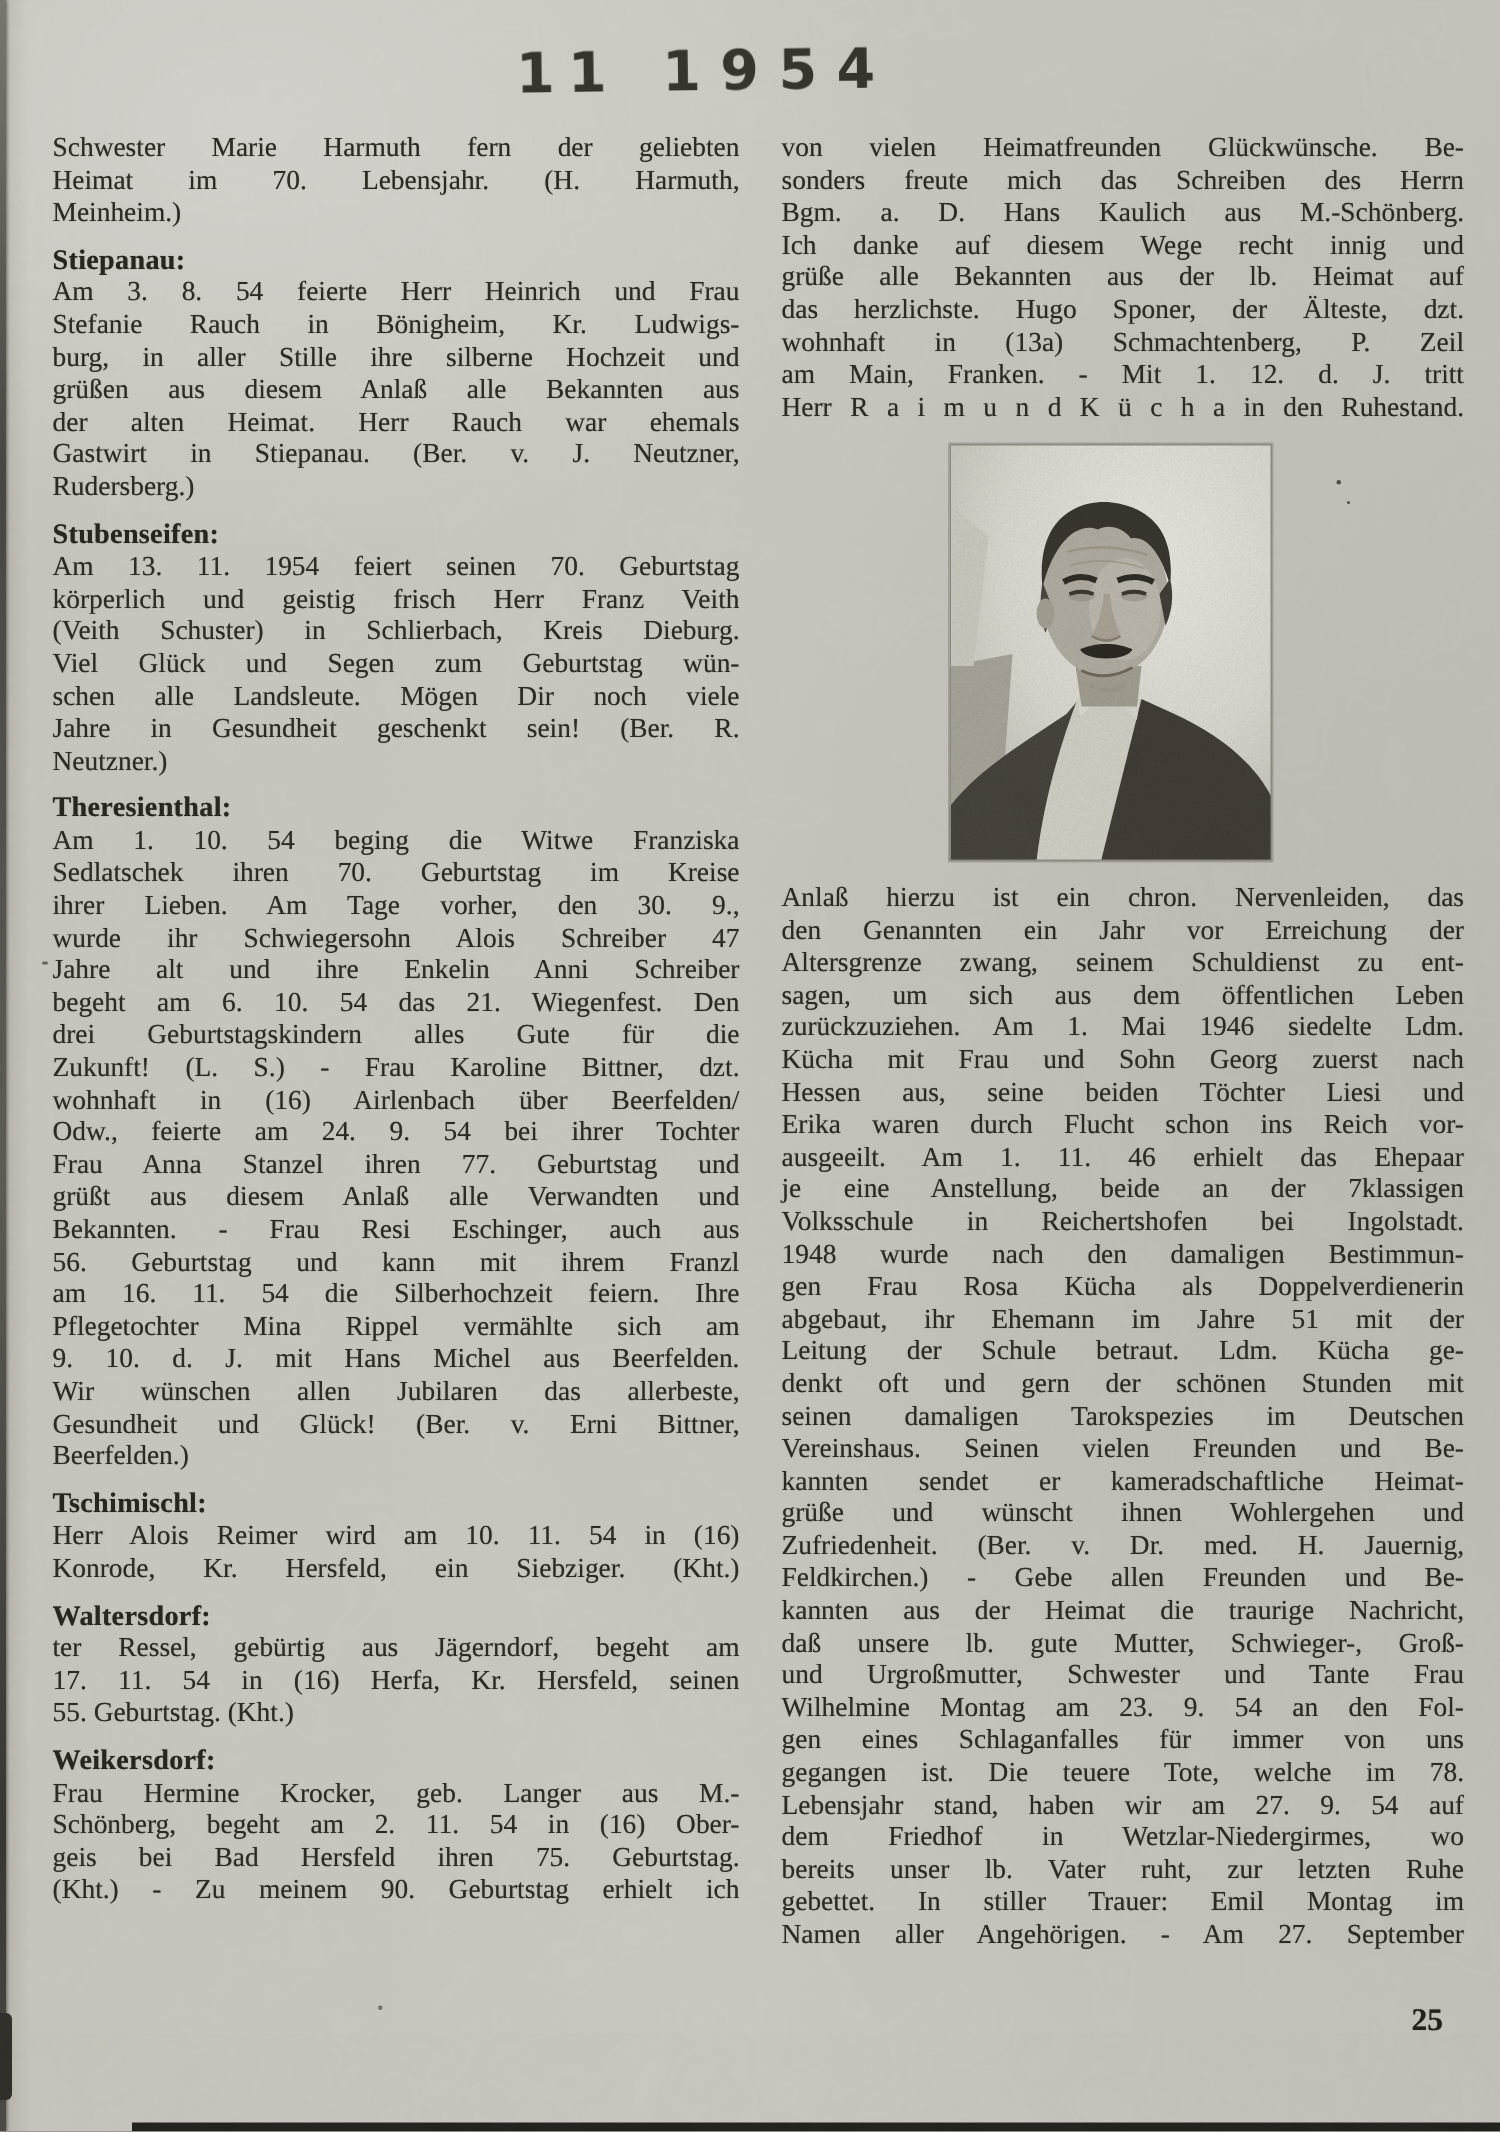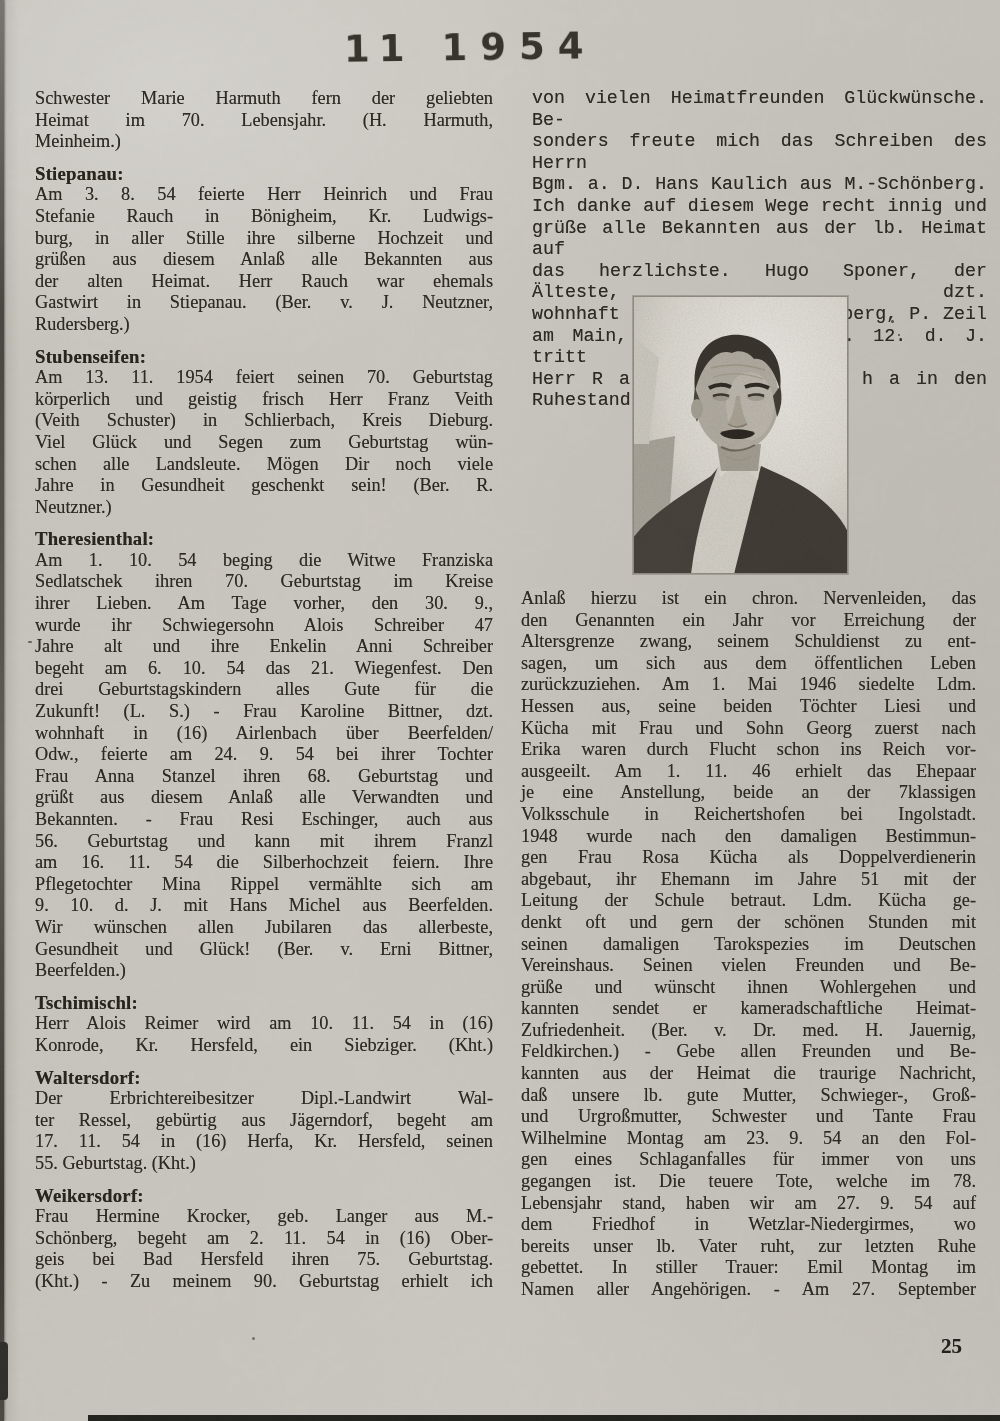--- a/index.html
+++ b/index.html
@@ -18,21 +18,21 @@
   .edge-blob{position:absolute;left:0;top:1342px;width:8px;height:58px;background:#2e2d29;border-radius:0 4px 4px 0;filter:blur(0.5px);}
   .edge-bottom{position:absolute;left:88px;right:0;bottom:0;height:6px;background:#20201d;filter:blur(0.4px);}
   
   .stamp{position:absolute;top:26px;left:344px;font-family:"DejaVu Sans",sans-serif;
     font-weight:bold;font-size:37px;color:#34312a;transform:rotate(-0.8deg);filter:blur(0.35px);white-space:nowrap;}
   .stamp .s1{letter-spacing:9px;}
   .stamp .s2{margin-left:28px;letter-spacing:13px;}
   
   .col{position:absolute;}
   .col-left{left:35px;top:88px;width:458px;font-family:Liberation Serif, serif;}
-  .col-right-top{left:532px;top:88px;width:455px;font-family:Liberation Mono, monospace;}
+  .col-right-top{left:521px;top:88px;width:455px;}
   .col-right-bottom{left:521px;top:588px;width:455px;}
   .line{
     font-size:18.3px;line-height:21.6px;color:#2a271f;
     text-align:justify;text-align-last:justify;
     text-shadow:0 0 0.6px rgba(42,39,31,0.55);
     white-space:normal;
   }
   .line.endline{text-align-last:left;}
   .heading{
     font-weight:bold;font-size:18.8px;line-height:21.6px;margin-top:10px;
@@ -87,35 +87,34 @@
       <div class="line">Am 1. 10. 54 beging die Witwe Franziska</div>
       <div class="line">Sedlatschek ihren 70. Geburtstag im Kreise</div>
       <div class="line">ihrer Lieben. Am Tage vorher, den 30. 9.,</div>
       <div class="line">wurde ihr Schwiegersohn Alois Schreiber 47</div>
       <div class="line">Jahre alt und ihre Enkelin Anni Schreiber</div>
       <div class="line">begeht am 6. 10. 54 das 21. Wiegenfest. Den</div>
       <div class="line">drei Geburtstagskindern alles Gute für die</div>
       <div class="line">Zukunft! (L. S.) - Frau Karoline Bittner, dzt.</div>
       <div class="line">wohnhaft in (16) Airlenbach über Beerfelden/</div>
       <div class="line">Odw., feierte am 24. 9. 54 bei ihrer Tochter</div>
-      <div class="line">Frau Anna Stanzel ihren 68. Geburtstag und</div>
+      <div class="line">Frau Anna Stanzel ihren 77. Geburtstag und</div>
       <div class="line">grüßt aus diesem Anlaß alle Verwandten und</div>
       <div class="line">Bekannten. - Frau Resi Eschinger, auch aus</div>
       <div class="line">56. Geburtstag und kann mit ihrem Franzl</div>
       <div class="line">am 16. 11. 54 die Silberhochzeit feiern. Ihre</div>
       <div class="line">Pflegetochter Mina Rippel vermählte sich am</div>
       <div class="line">9. 10. d. J. mit Hans Michel aus Beerfelden.</div>
       <div class="line">Wir wünschen allen Jubilaren das allerbeste,</div>
       <div class="line">Gesundheit und Glück! (Ber. v. Erni Bittner,</div>
       <div class="line endline">Beerfelden.)</div>
       <div class="heading">Tschimischl:</div>
       <div class="line">Herr Alois Reimer wird am 10. 11. 54 in (16)</div>
       <div class="line">Konrode, Kr. Hersfeld, ein Siebziger. (Kht.)</div>
       <div class="heading">Waltersdorf:</div>
-      <div class="line">Der Erbrichtereibesitzer Dipl.-Landwirt Wal-</div>
       <div class="line">ter Ressel, gebürtig aus Jägerndorf, begeht am</div>
       <div class="line">17. 11. 54 in (16) Herfa, Kr. Hersfeld, seinen</div>
       <div class="line endline">55. Geburtstag. (Kht.)</div>
       <div class="heading">Weikersdorf:</div>
       <div class="line">Frau Hermine Krocker, geb. Langer aus M.-</div>
       <div class="line">Schönberg, begeht am 2. 11. 54 in (16) Ober-</div>
       <div class="line">geis bei Bad Hersfeld ihren 75. Geburtstag.</div>
       <div class="line">(Kht.) - Zu meinem 90. Geburtstag erhielt ich</div>
     </div>
   <div class="col col-right-top" id="right-col-top">
@@ -185,35 +184,35 @@
     <rect width="215" height="278" filter="url(#photograin)" opacity="0.3" style="mix-blend-mode:multiply"></rect>
     <rect x="0.5" y="0.5" width="214" height="277" fill="none" stroke="#8d897f" stroke-width="1"></rect>
   </svg>
 
   <div class="col col-right-bottom" id="right-col-bottom">
       <div class="line">Anlaß hierzu ist ein chron. Nervenleiden, das</div>
       <div class="line">den Genannten ein Jahr vor Erreichung der</div>
       <div class="line">Altersgrenze zwang, seinem Schuldienst zu ent-</div>
       <div class="line">sagen, um sich aus dem öffentlichen Leben</div>
       <div class="line">zurückzuziehen. Am 1. Mai 1946 siedelte Ldm.</div>
+      <div class="line">Kücha mit Frau und Sohn Georg zuerst nach</div>
       <div class="line">Hessen aus, seine beiden Töchter Liesi und</div>
-      <div class="line">Kücha mit Frau und Sohn Georg zuerst nach</div>
       <div class="line">Erika waren durch Flucht schon ins Reich vor-</div>
       <div class="line">ausgeeilt. Am 1. 11. 46 erhielt das Ehepaar</div>
       <div class="line">je eine Anstellung, beide an der 7klassigen</div>
       <div class="line">Volksschule in Reichertshofen bei Ingolstadt.</div>
       <div class="line">1948 wurde nach den damaligen Bestimmun-</div>
       <div class="line">gen Frau Rosa Kücha als Doppelverdienerin</div>
       <div class="line">abgebaut, ihr Ehemann im Jahre 51 mit der</div>
       <div class="line">Leitung der Schule betraut. Ldm. Kücha ge-</div>
       <div class="line">denkt oft und gern der schönen Stunden mit</div>
       <div class="line">seinen damaligen Tarokspezies im Deutschen</div>
       <div class="line">Vereinshaus. Seinen vielen Freunden und Be-</div>
+      <div class="line">kannten sendet er kameradschaftliche Heimat-</div>
       <div class="line">grüße und wünscht ihnen Wohlergehen und</div>
-      <div class="line">kannten sendet er kameradschaftliche Heimat-</div>
       <div class="line">Zufriedenheit. (Ber. v. Dr. med. H. Jauernig,</div>
       <div class="line">Feldkirchen.) - Gebe allen Freunden und Be-</div>
       <div class="line">kannten aus der Heimat die traurige Nachricht,</div>
       <div class="line">daß unsere lb. gute Mutter, Schwieger-, Groß-</div>
       <div class="line">und Urgroßmutter, Schwester und Tante Frau</div>
       <div class="line">Wilhelmine Montag am 23. 9. 54 an den Fol-</div>
       <div class="line">gen eines Schlaganfalles für immer von uns</div>
       <div class="line">gegangen ist. Die teuere Tote, welche im 78.</div>
       <div class="line">Lebensjahr stand, haben wir am 27. 9. 54 auf</div>
       <div class="line">dem Friedhof in Wetzlar-Niedergirmes, wo</div>

